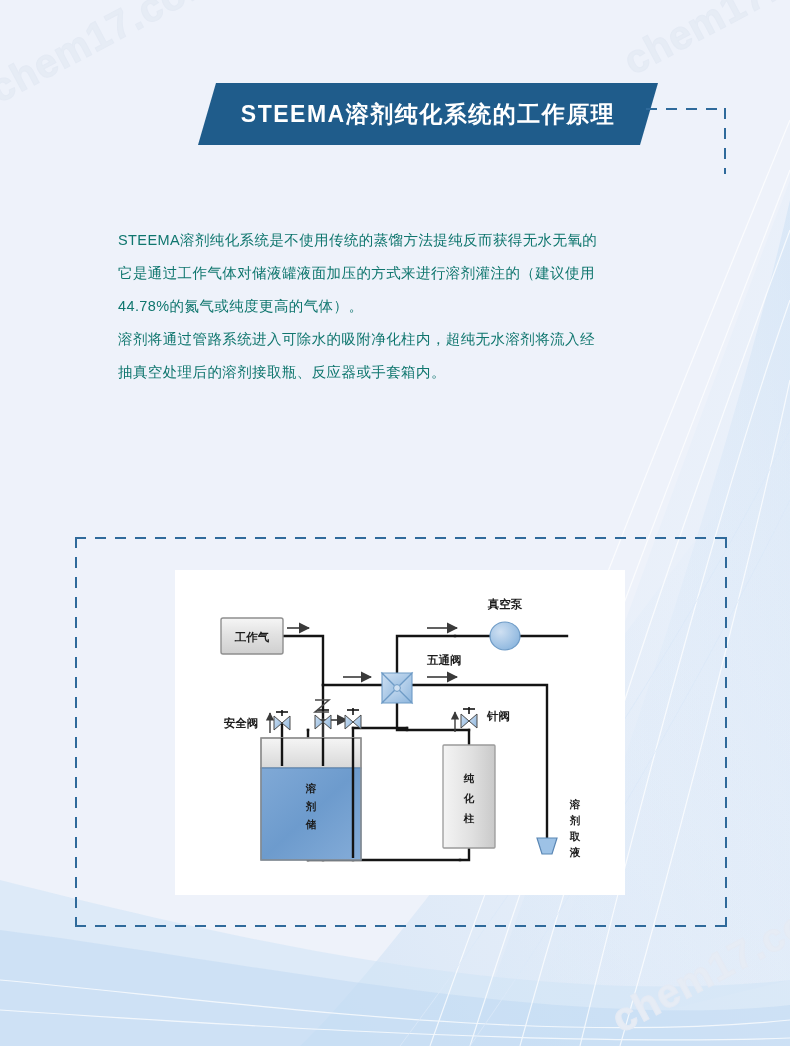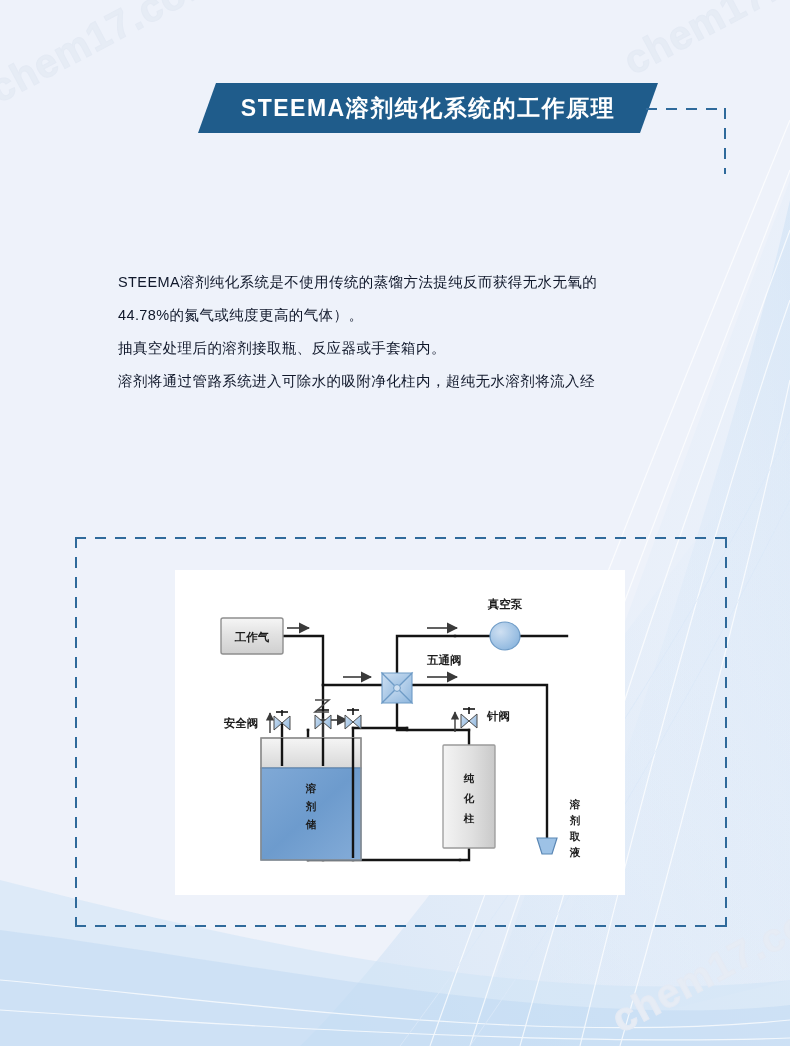--- a/index.html
+++ b/index.html
@@ -39,21 +39,21 @@
   #wm-tl { left: -22px;  top: 10px; }
   #wm-tr { left: 600px;  top: 940px; }
   #wm-br { left: 612px;  top: -18px; }
 
   
   #header-banner {
     position: absolute;
     left: 198px;
     top: 83px;
     width: 460px;
-    height: 50px;
+    height: 62px;
     background: #1f5c8b;
     color: #ffffff;
     display: flex;
     align-items: center;
     justify-content: center;
     clip-path: polygon(18px 0, 100% 0, calc(100% - 18px) 100%, 0 100%);
   }
   #header-title {
     font-size: 23px;
     font-weight: 700;
@@ -78,25 +78,24 @@
   #top-dash-v { left: 724px; top: 108px; height: 66px; width: 2px;
     background-image: repeating-linear-gradient(
       to bottom, #2f6a9b 0 11px, rgba(0,0,0,0) 11px 20px); }
 
   
   #intro-text {
     position: absolute;
     left: 118px;
     top: 224px;
     width: 545px;
-    color: #0f172a;
+    color: #0f766e;
     font-size: 14.5px;
     line-height: 33px;
     letter-spacing: 0.4px;
-    margin-top: 42px;
   }
   #intro-text p { margin: 0; }
 
   
   #diagram-frame {
     position: absolute;
     left: 75px;
     top: 537px;
     width: 652px;
     height: 390px;
@@ -165,23 +164,24 @@
 <div class="watermark" id="wm-br">chem17.com</div>
 
 <div id="header-banner">
   <span id="header-title">STEEMA溶剂纯化系统的工作原理</span>
 </div>
 <div class="dash-h" id="top-dash-h"></div>
 <div id="top-dash-v" style="position:absolute"></div>
 
 <div id="intro-text">
   <p>STEEMA溶剂纯化系统是不使用传统的蒸馏方法提纯反而获得无水无氧的</p>
+  <p>它是通过工作气体对储液罐液面加压的方式来进行溶剂灌注的（建议使用</p>
   <p>44.78%的氮气或纯度更高的气体）。</p>
+  <p>溶剂将通过管路系统进入可除水的吸附净化柱内，超纯无水溶剂将流入经</p>
   <p>抽真空处理后的溶剂接取瓶、反应器或手套箱内。</p>
-  <p>溶剂将通过管路系统进入可除水的吸附净化柱内，超纯无水溶剂将流入经</p>
 </div>
 
 <div id="diagram-frame">
   <div class="dash-h" id="frame-top"></div>
   <div class="dash-h" id="frame-bottom"></div>
   <div class="dash-v" id="frame-left"></div>
   <div class="dash-v" id="frame-right"></div>
 </div>
 
 <div id="diagram-card">

